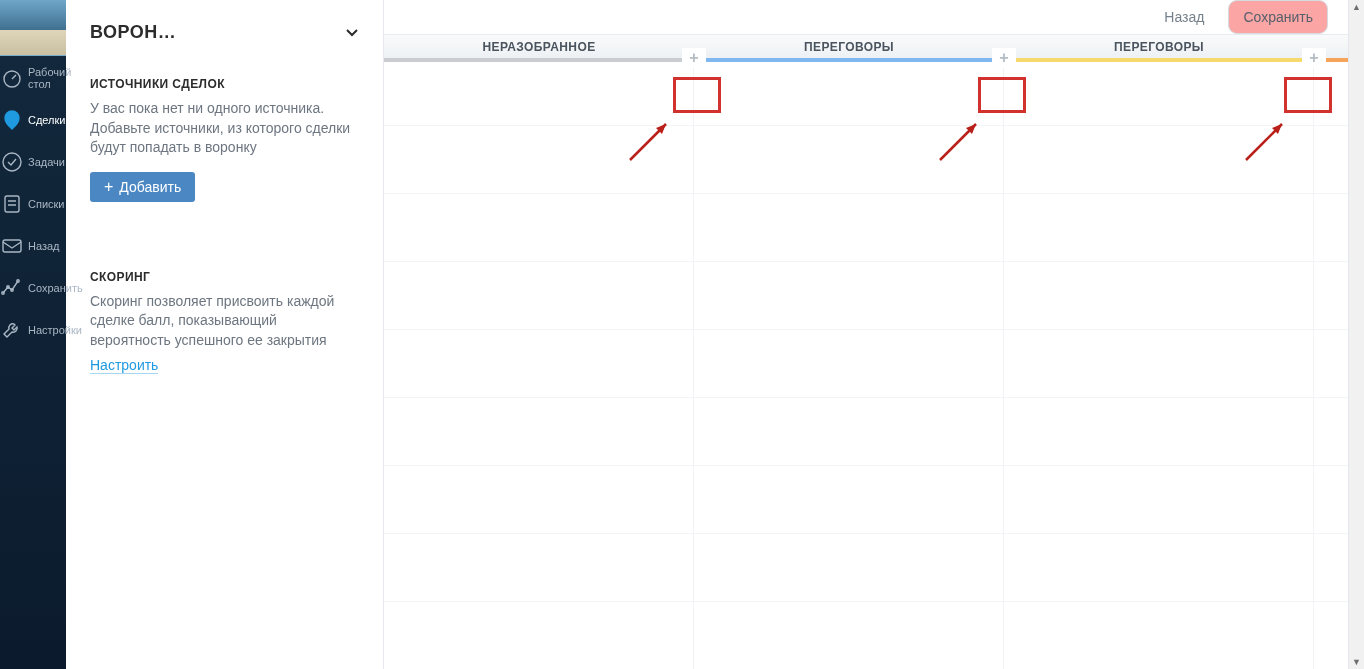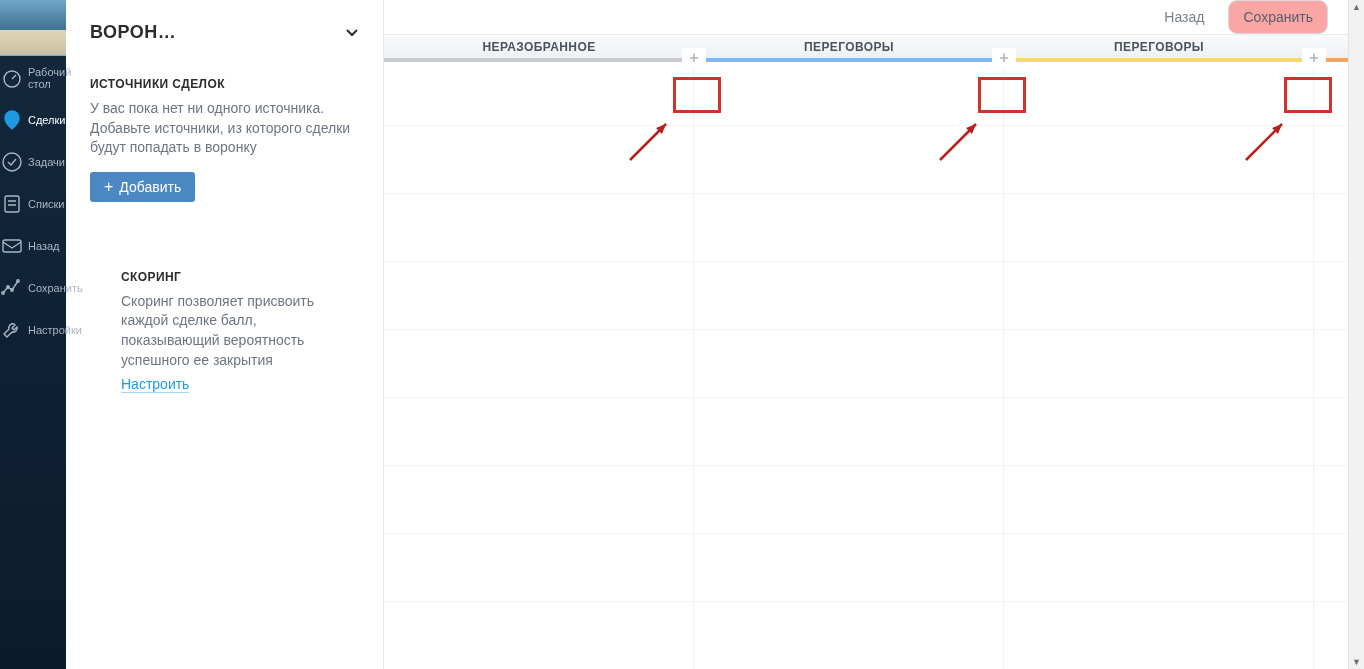--- a/index.html
+++ b/index.html
@@ -327,21 +327,21 @@
 
   <div class="panel-section">
     <h2>ИСТОЧНИКИ СДЕЛОК</h2>
     <p>У вас пока нет ни одного источника. Добавьте источники, из которого сделки будут попадать в воронку</p>
     <button class="btn-primary">
       <span class="plus">+</span>
       <span>Добавить</span>
     </button>
   </div>
 
-  <div class="panel-section" style="margin-top:44px;margin-left:31px;">
+  <div class="panel-section" style="margin-top:44px;">
     <h2>СКОРИНГ</h2>
     <p>Скоринг позволяет присвоить каждой сделке балл, показывающий вероятность успешного ее закрытия</p>
     <a class="linklike">Настроить</a>
   </div>
 </aside>
 
 <main class="stage">
   <div class="stage-toolbar">
     <button class="btn-ghost">Назад</button>
     <button class="btn-outline">Сохранить</button>

